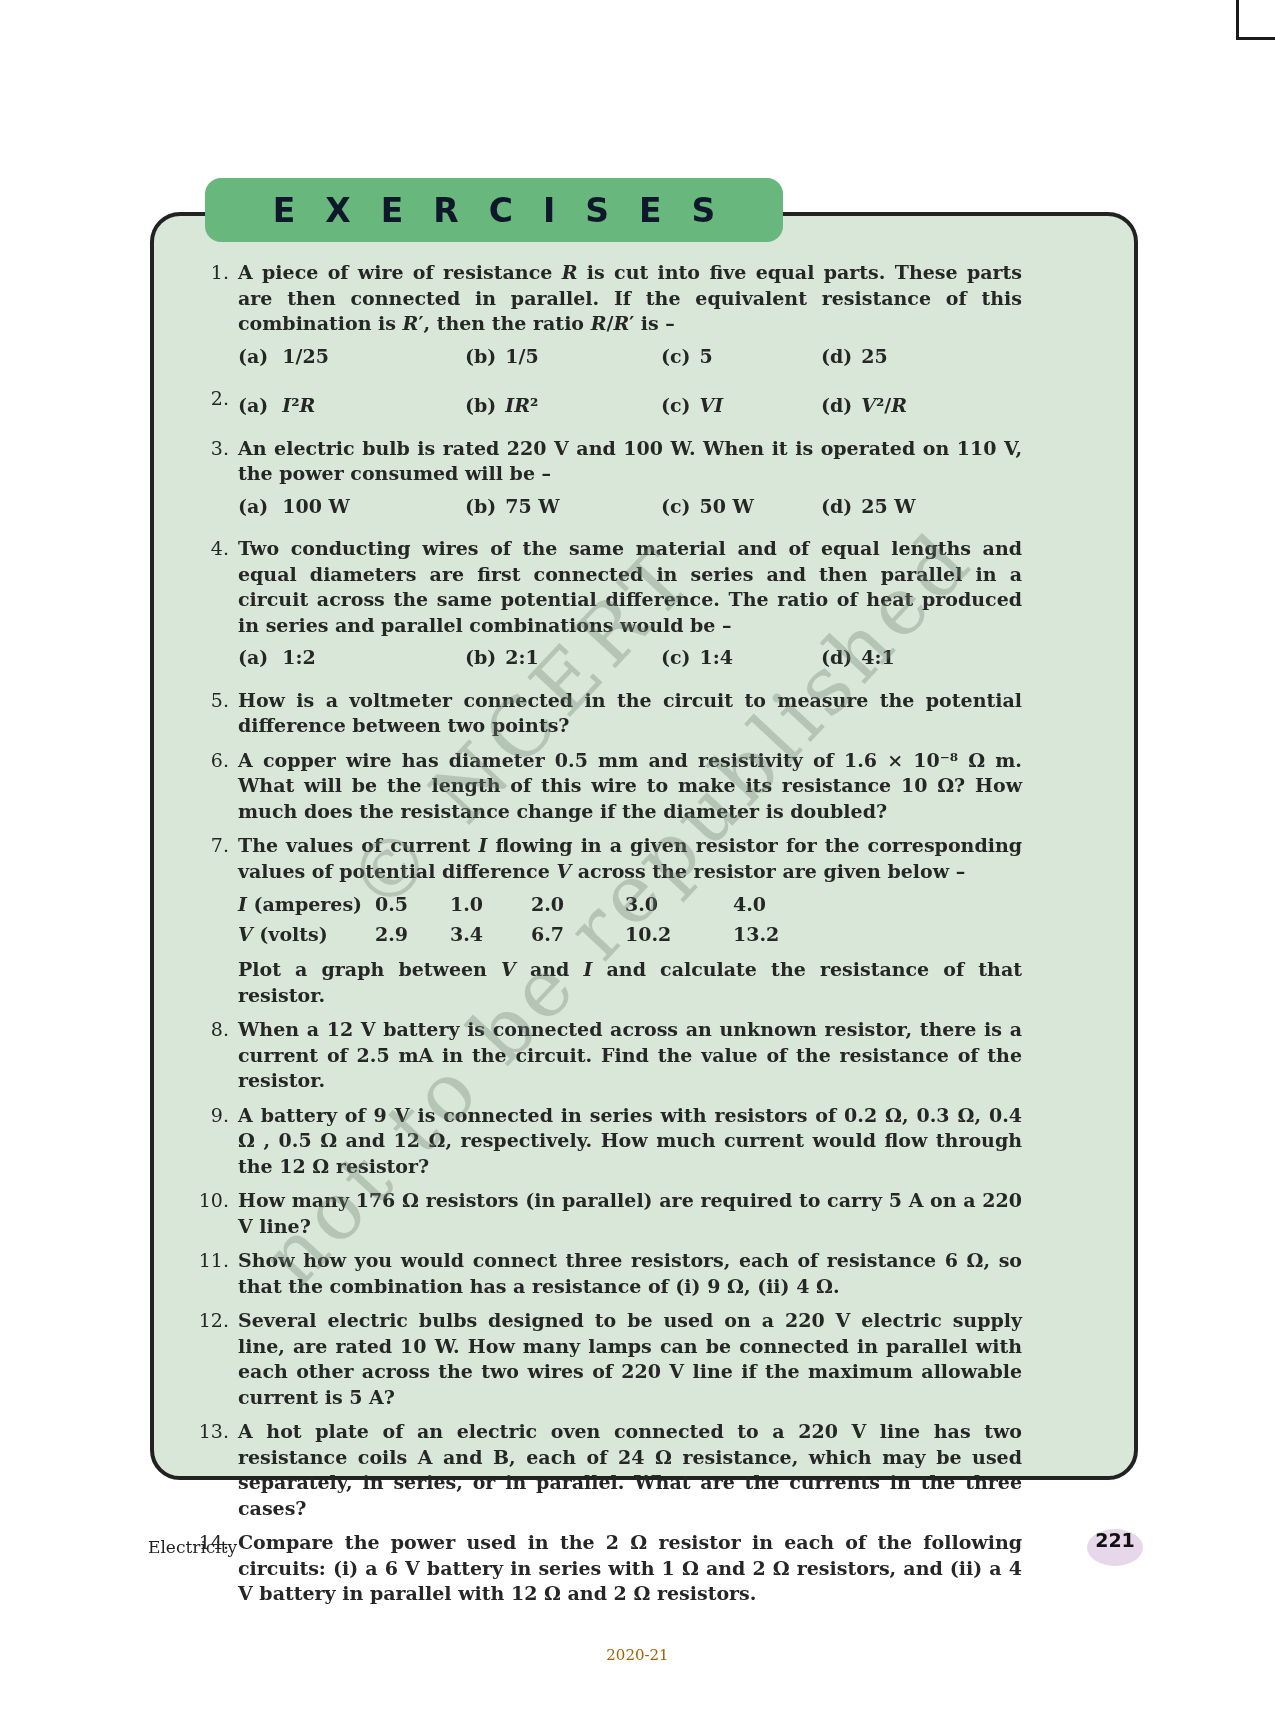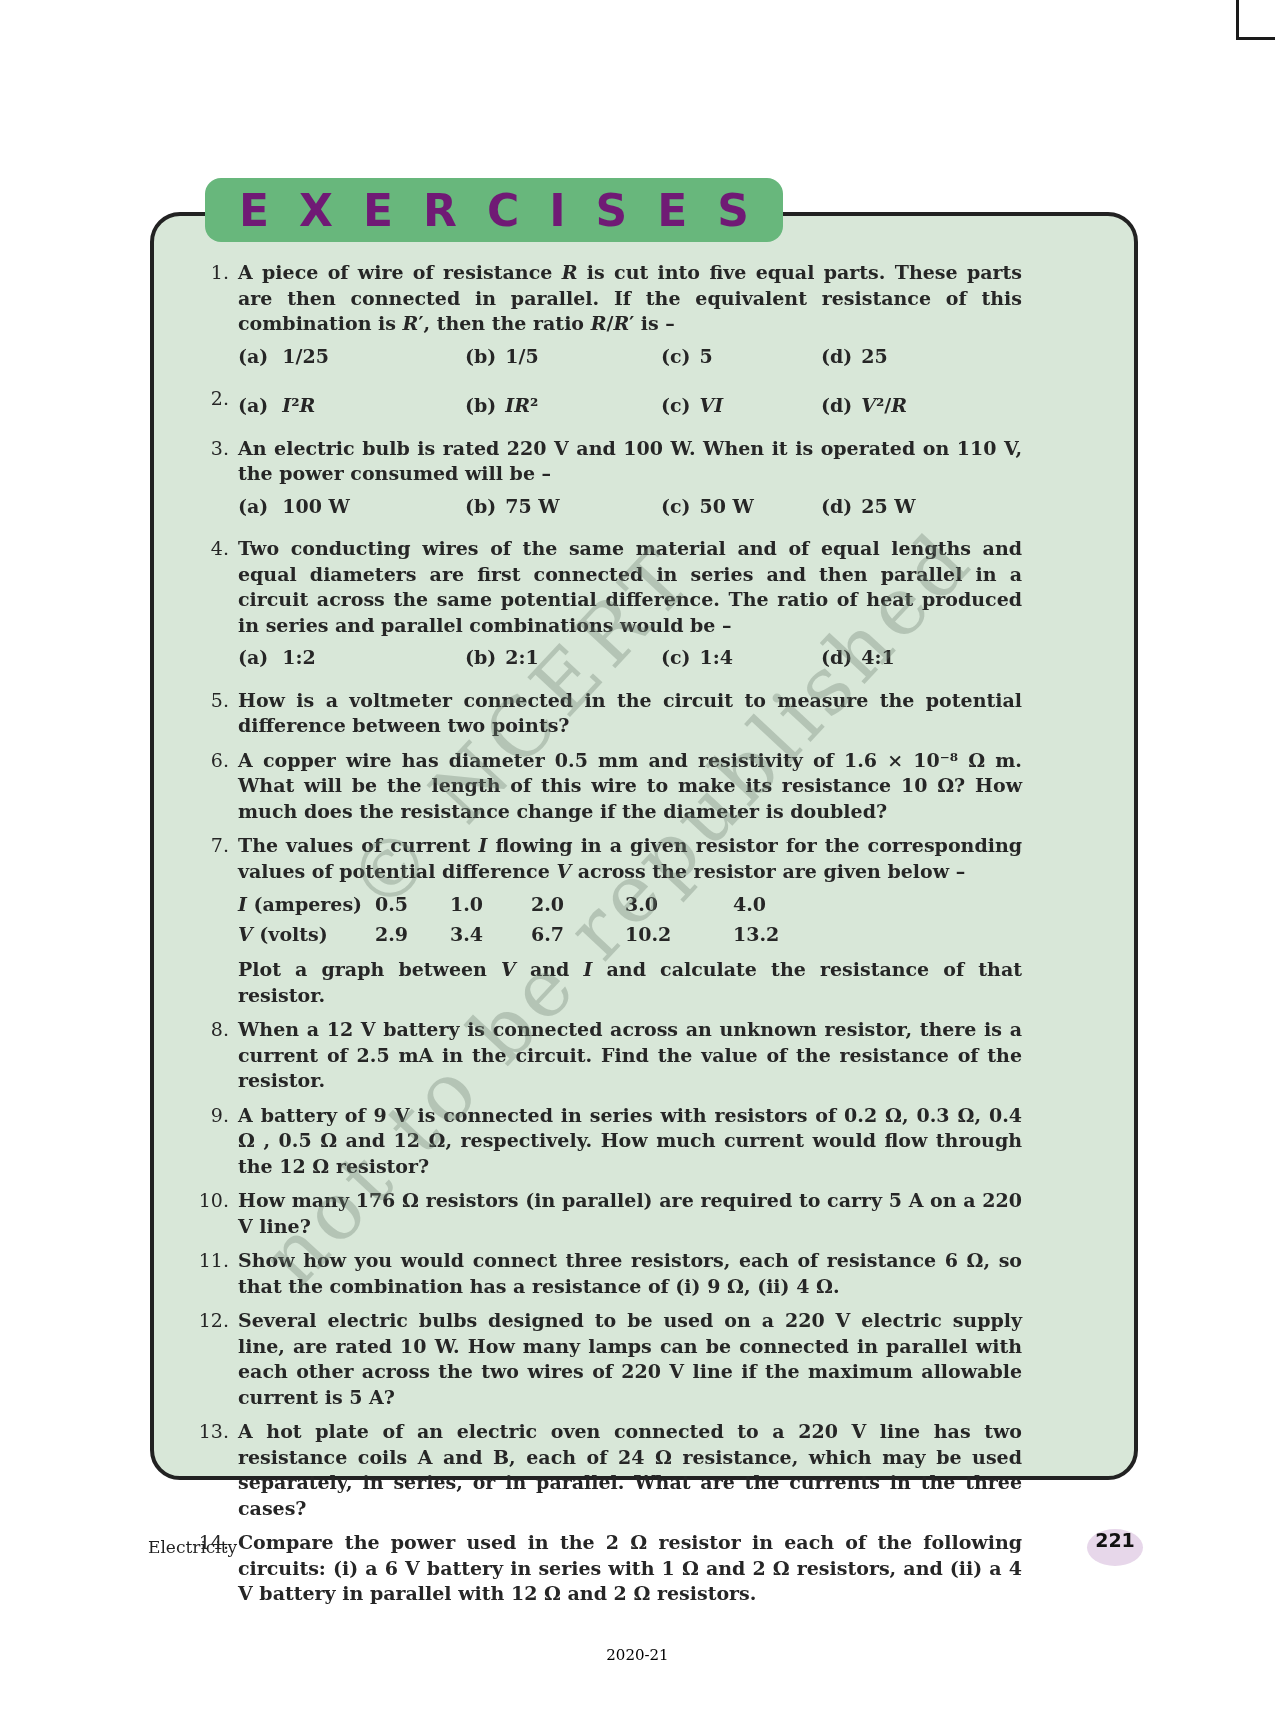--- a/index.html
+++ b/index.html
@@ -4,22 +4,22 @@
 <style>
   html,body{margin:0;padding:0;background:#ffffff;}
   .page{position:relative;width:1275px;height:1709px;background:#ffffff;overflow:hidden;
         font-family:"DejaVu Serif", serif;color:#262626;}
   
   .corner-v{position:absolute;left:1236px;top:0;width:3px;height:40px;background:#1a1a1a;}
   .corner-h{position:absolute;left:1236px;top:37px;width:39px;height:3px;background:#1a1a1a;}
   
   .pill{position:absolute;left:205px;top:178px;width:578px;height:64px;background:#68b77c;
         border-radius:16px;display:flex;align-items:center;justify-content:center;z-index:4;}
-  .pill-text{color:#701a75;font-family:"DejaVu Sans", sans-serif;font-weight:bold;
-        font-size:44px;letter-spacing:30px;margin-right:-30px;}
+  .pill-text{color:#0f172a;font-family:"DejaVu Sans", sans-serif;font-weight:bold;
+        font-size:33px;letter-spacing:30px;margin-right:-30px;}
   
   .exbox{position:absolute;left:150px;top:212px;width:988px;height:1268px;background:#d8e7d8;
         border:4px solid #222222;border-radius:30px;box-sizing:border-box;
         padding:44px 112px 28px 28px;z-index:1;}
   
   .wmclip{position:absolute;left:150px;top:212px;width:988px;height:1268px;border-radius:30px;
         overflow:hidden;z-index:2;pointer-events:none;}
   .wm{position:absolute;color:rgba(112,128,114,0.34);font-family:"DejaVu Serif", serif;
         white-space:nowrap;transform:rotate(-47deg);}
   .wm1{left:140px;top:470px;font-size:80px;letter-spacing:8px;}
@@ -38,21 +38,21 @@
   .ol{margin-right:9px;}
   .opt-a .ol{margin-right:14px;}
   .vtab{display:grid;grid-template-columns:137px 75px 81px 94px 108px auto;
         row-gap:4px;margin:8px 0 10px 0;}
   .after{margin-top:2px;}
   
   .f-chapter{position:absolute;left:148px;top:1537px;font-size:17px;color:#1f1f1f;}
   .f-badge{position:absolute;left:1087px;top:1529px;width:56px;height:37px;background:#e7d7ea;
         border-radius:50%;display:flex;justify-content:center;
         font-family:"DejaVu Sans", sans-serif;font-weight:bold;font-size:19px;color:#111;}
-  .f-year{position:absolute;left:0;right:0;top:1646px;text-align:center;font-size:15px;color:#000000;}
+  .f-year{position:absolute;left:0;right:0;top:1646px;text-align:center;font-size:15px;color:#a16207;}
   i{font-style:italic;}
 </style>
 </head>
 <body>
 
 <div class="page">
 
   <div class="corner-v"></div>
   <div class="corner-h"></div>
 

